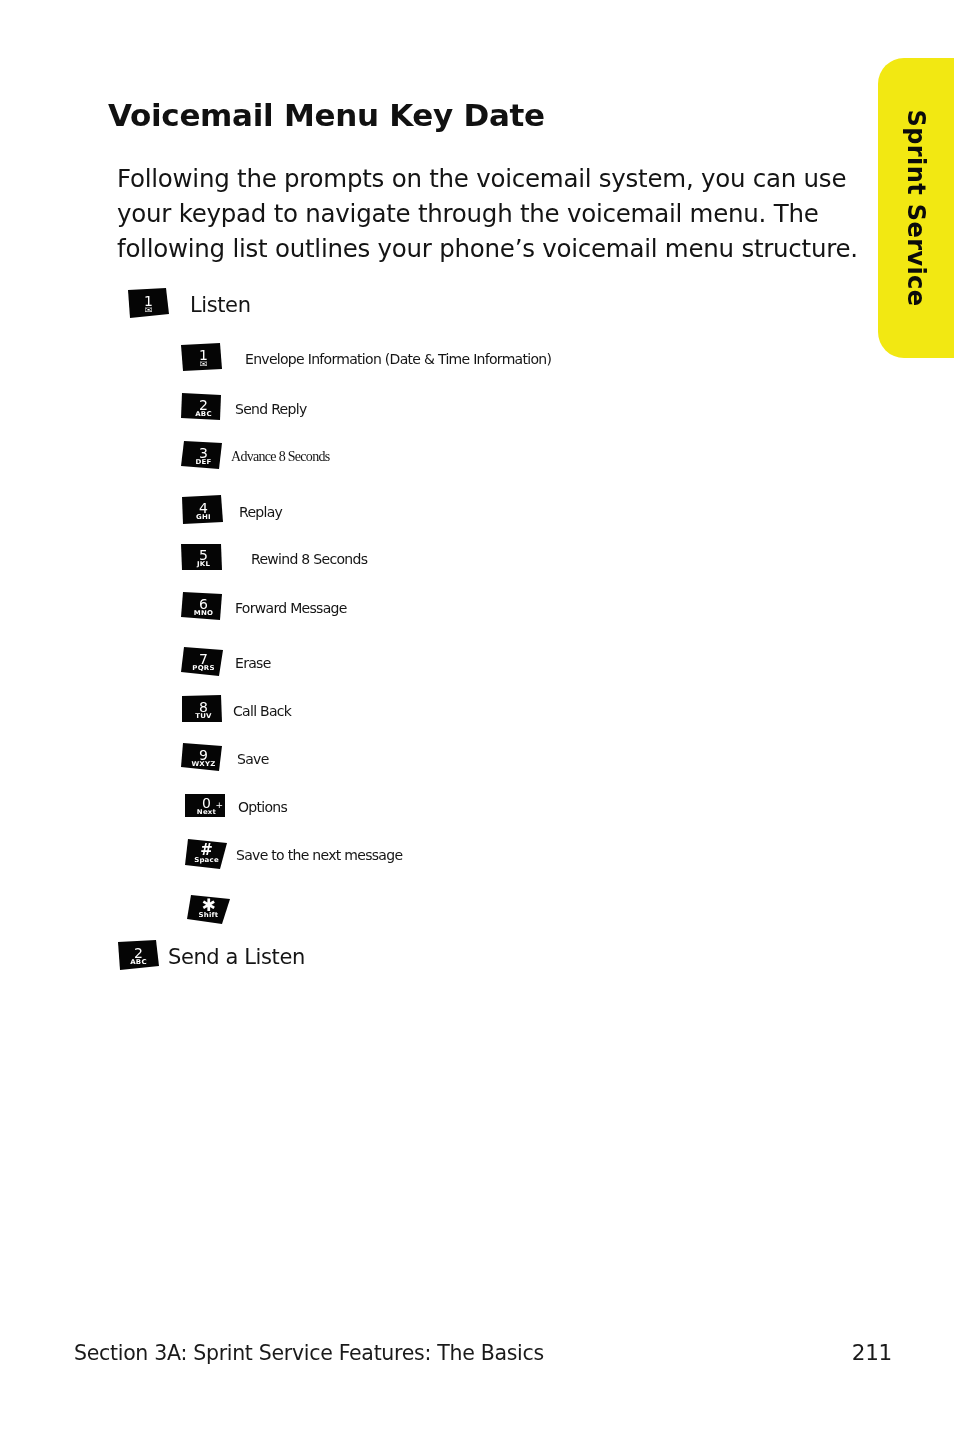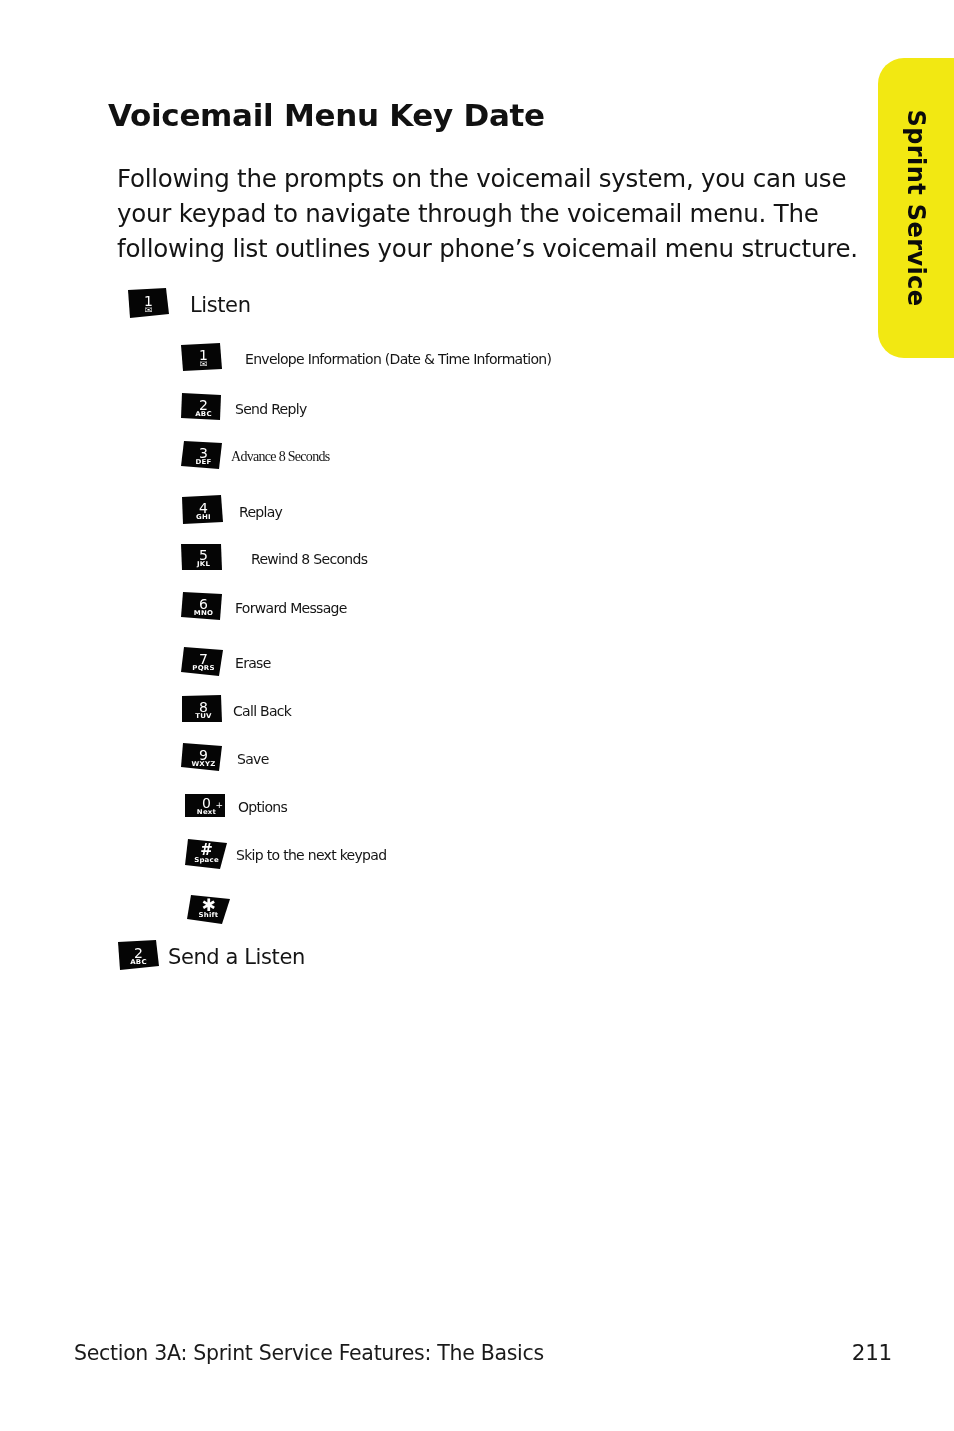--- a/index.html
+++ b/index.html
@@ -288,21 +288,21 @@
         <span class="key-label" style="margin-left: 8px;">Options</span>
       </div>
       <div class="key-row level-1" style="top: 838px; left: 183px;">
         <span class="keycap hash">
           <svg width="47" height="33" viewBox="0 0 47 33" aria-hidden="true">
             <path d="M5,1 L44,5 L37,31 L2,27 Z" fill="#050505"></path>
           </svg>
           <span class="cap-num">#</span>
           <span class="cap-sub">Space</span>
         </span>
-        <span class="key-label" style="margin-left: 6px;">Skip to the next keypad</span>
+        <span class="key-label" style="margin-left: 6px;">Save to the next message</span>
       </div>
       <div class="key-row level-1" style="top: 893px; left: 185px;">
         <span class="keycap star">
           <svg width="47" height="33" viewBox="0 0 47 33" aria-hidden="true">
             <path d="M6,2 L45,6 L37,31 L2,26 Z" fill="#050505"></path>
           </svg>
           <span class="cap-num">✱</span>
           <span class="cap-sub">Shift</span>
         </span>
       </div>

